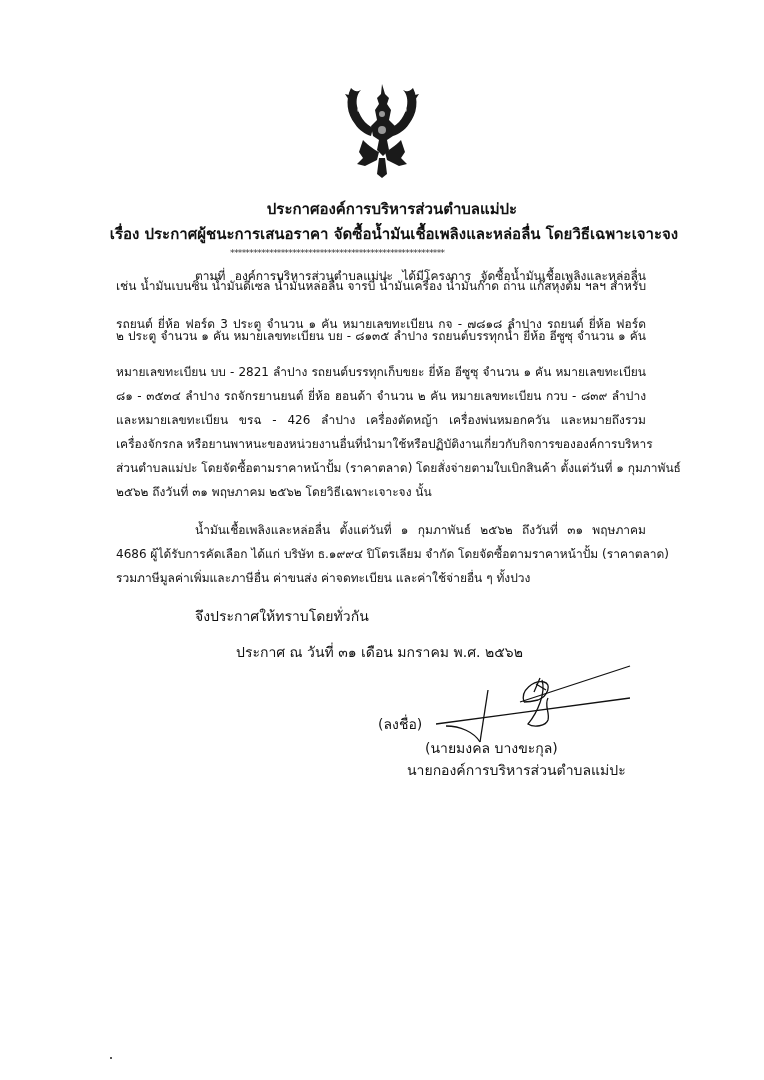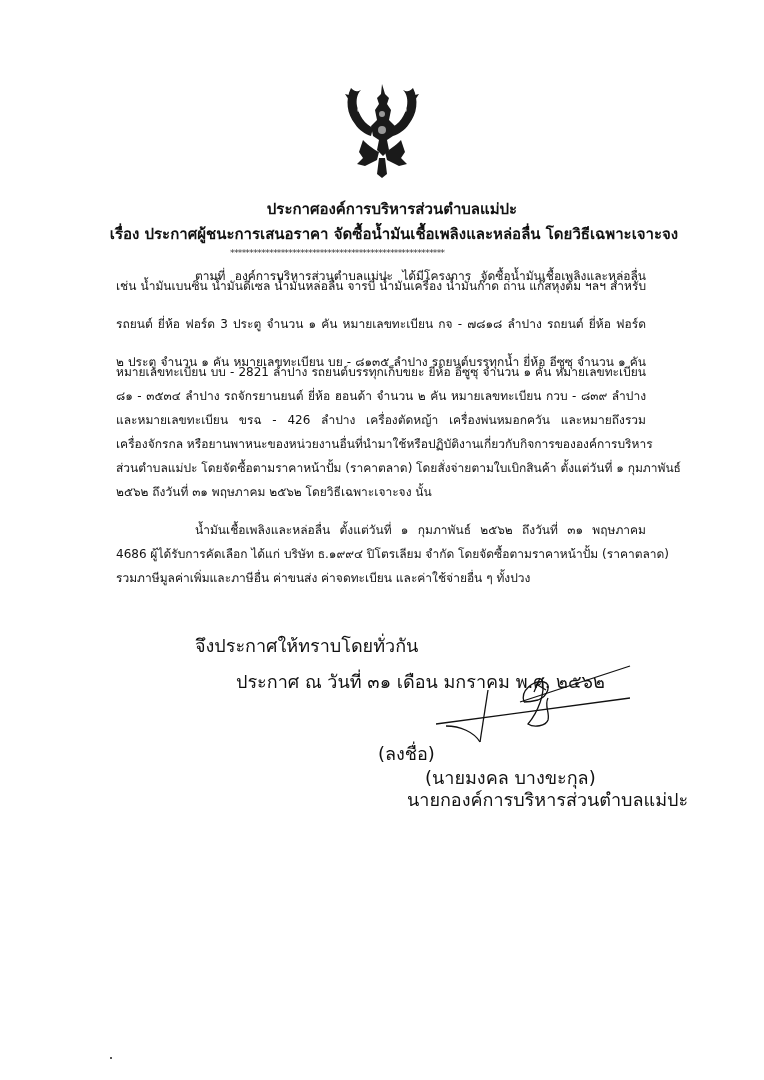--- a/index.html
+++ b/index.html
@@ -20,21 +20,21 @@
     .stars {
       position: absolute; top: 248px; left: 230px; width: 310px;
       font-size: 9px; letter-spacing: -0.6px; overflow: hidden; white-space: nowrap; color: #333;
     }
     .line {
       position: absolute; left: 116px; width: 530px; font-size: 12px; white-space: nowrap;
       line-height: 20px; text-align: justify; text-align-last: justify;
     }
     .line.last { text-align-last: left; }
     .indent { left: 195px; width: 451px; }
-    .plain { position: absolute; font-size: 18px; white-space: nowrap; line-height: 20px; margin-top: 30px; }
+    .plain { position: absolute; font-size: 14px; white-space: nowrap; line-height: 20px; }
     .sig-svg { position: absolute; left: 430px; top: 662px; width: 210px; height: 90px; }
     .dot { position: absolute; left: 110px; top: 1057px; width: 2px; height: 2px; background: #555; }
   </style>
 </head>
 <body>
 
 <svg class="emblem" viewBox="0 0 78 98">
   <g fill="#1a1a1a">
     <path d="M39 4 L42 14 L46 18 L44 24 L48 30 L46 40 L52 46 L50 56 L44 60 L46 70 L40 76 L34 70 L36 60 L30 56 L28 46 L34 40 L32 30 L36 24 L34 18 L38 14 Z"></path>
     <path d="M8 8 C2 20 4 34 12 44 C16 50 22 54 28 56 L30 48 C22 44 16 36 14 26 C13 20 14 14 18 10 C14 12 12 12 8 8 Z"></path>
@@ -52,21 +52,21 @@
   </g>
 </svg>
 
 <div class="title t1">ประกาศองค์การบริหารส่วนตำบลแม่ปะ</div>
 <div class="title t2">เรื่อง  ประกาศผู้ชนะการเสนอราคา  จัดซื้อน้ำมันเชื้อเพลิงและหล่อลื่น โดยวิธีเฉพาะเจาะจง</div>
 <div class="stars">*******************************************************</div>
 
 <div class="line indent" style="top:266px">ตามที่  องค์การบริหารส่วนตำบลแม่ปะ  ได้มีโครงการ  จัดซื้อน้ำมันเชื้อเพลิงและหล่อลื่น</div>
 <div class="line" style="top:276px">เช่น น้ำมันเบนซิน น้ำมันดีเซล น้ำมันหล่อลื่น จารบี น้ำมันเครื่อง น้ำมันก๊าด ถ่าน แก๊สหุงต้ม ฯลฯ สำหรับ</div>
 <div class="line" style="top:314px">รถยนต์ ยี่ห้อ ฟอร์ด 3 ประตู จำนวน ๑ คัน หมายเลขทะเบียน กจ - ๗๘๑๘ ลำปาง รถยนต์ ยี่ห้อ ฟอร์ด</div>
-<div class="line" style="top:352px">๒ ประตู จำนวน ๑ คัน หมายเลขทะเบียน บย - ๘๑๓๕ ลำปาง รถยนต์บรรทุกน้ำ ยี่ห้อ อีซูซุ จำนวน ๑ คัน</div>
+<div class="line" style="top:326px">๒ ประตู จำนวน ๑ คัน หมายเลขทะเบียน บย - ๘๑๓๕ ลำปาง รถยนต์บรรทุกน้ำ ยี่ห้อ อีซูซุ จำนวน ๑ คัน</div>
 <div class="line" style="top:362px">หมายเลขทะเบียน บบ - 2821 ลำปาง รถยนต์บรรทุกเก็บขยะ ยี่ห้อ อีซูซุ จำนวน ๑ คัน หมายเลขทะเบียน</div>
 <div class="line" style="top:386px">๘๑ - ๓๕๓๔ ลำปาง รถจักรยานยนต์ ยี่ห้อ ฮอนด้า จำนวน ๒ คัน หมายเลขทะเบียน กวบ - ๘๓๙ ลำปาง</div>
 <div class="line" style="top:410px">และหมายเลขทะเบียน  ขรฉ  -  426  ลำปาง  เครื่องตัดหญ้า  เครื่องพ่นหมอกควัน  และหมายถึงรวม</div>
 <div class="line" style="top:434px">เครื่องจักรกล    หรือยานพาหนะของหน่วยงานอื่นที่นำมาใช้หรือปฏิบัติงานเกี่ยวกับกิจการขององค์การบริหาร</div>
 <div class="line" style="top:458px">ส่วนตำบลแม่ปะ โดยจัดซื้อตามราคาหน้าปั้ม (ราคาตลาด) โดยสั่งจ่ายตามใบเบิกสินค้า ตั้งแต่วันที่  ๑ กุมภาพันธ์</div>
 <div class="line last" style="top:482px">๒๕๖๒ ถึงวันที่  ๓๑  พฤษภาคม  ๒๕๖๒  โดยวิธีเฉพาะเจาะจง  นั้น</div>
 
 <div class="line indent" style="top:520px">น้ำมันเชื้อเพลิงและหล่อลื่น  ตั้งแต่วันที่  ๑ กุมภาพันธ์  ๒๕๖๒  ถึงวันที่  ๓๑  พฤษภาคม</div>
 <div class="line" style="top:544px">4686 ผู้ได้รับการคัดเลือก  ได้แก่  บริษัท ธ.๑๙๙๔ ปิโตรเลียม จำกัด โดยจัดซื้อตามราคาหน้าปั้ม (ราคาตลาด)</div>
 <div class="line last" style="top:568px">รวมภาษีมูลค่าเพิ่มและภาษีอื่น ค่าขนส่ง ค่าจดทะเบียน และค่าใช้จ่ายอื่น ๆ ทั้งปวง</div>

